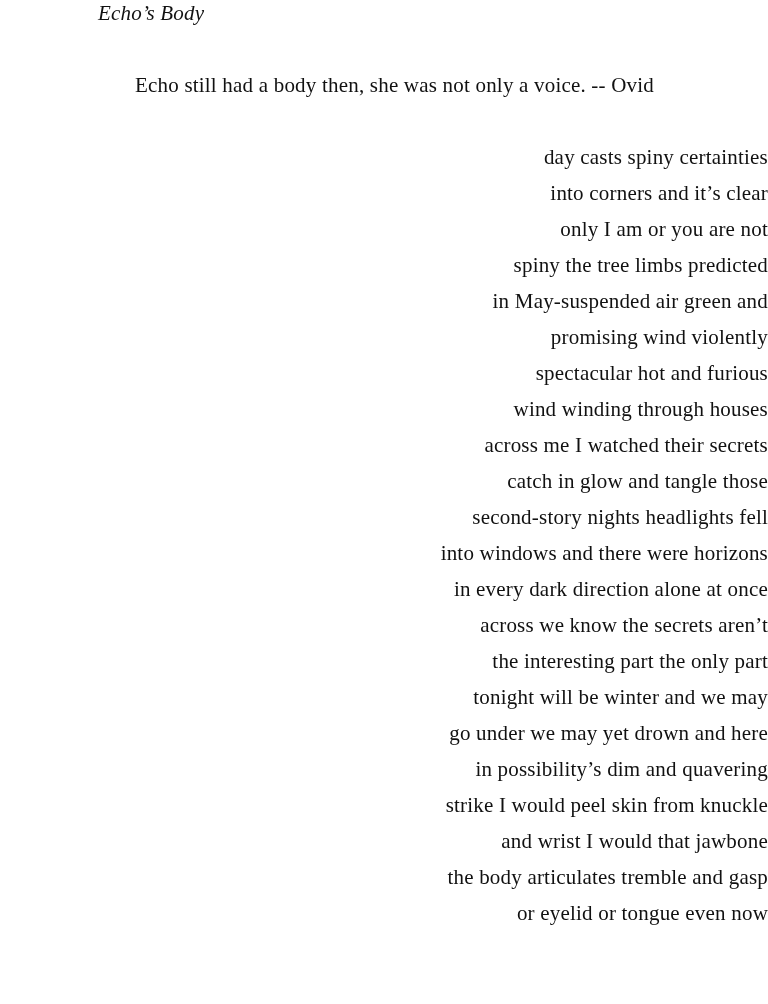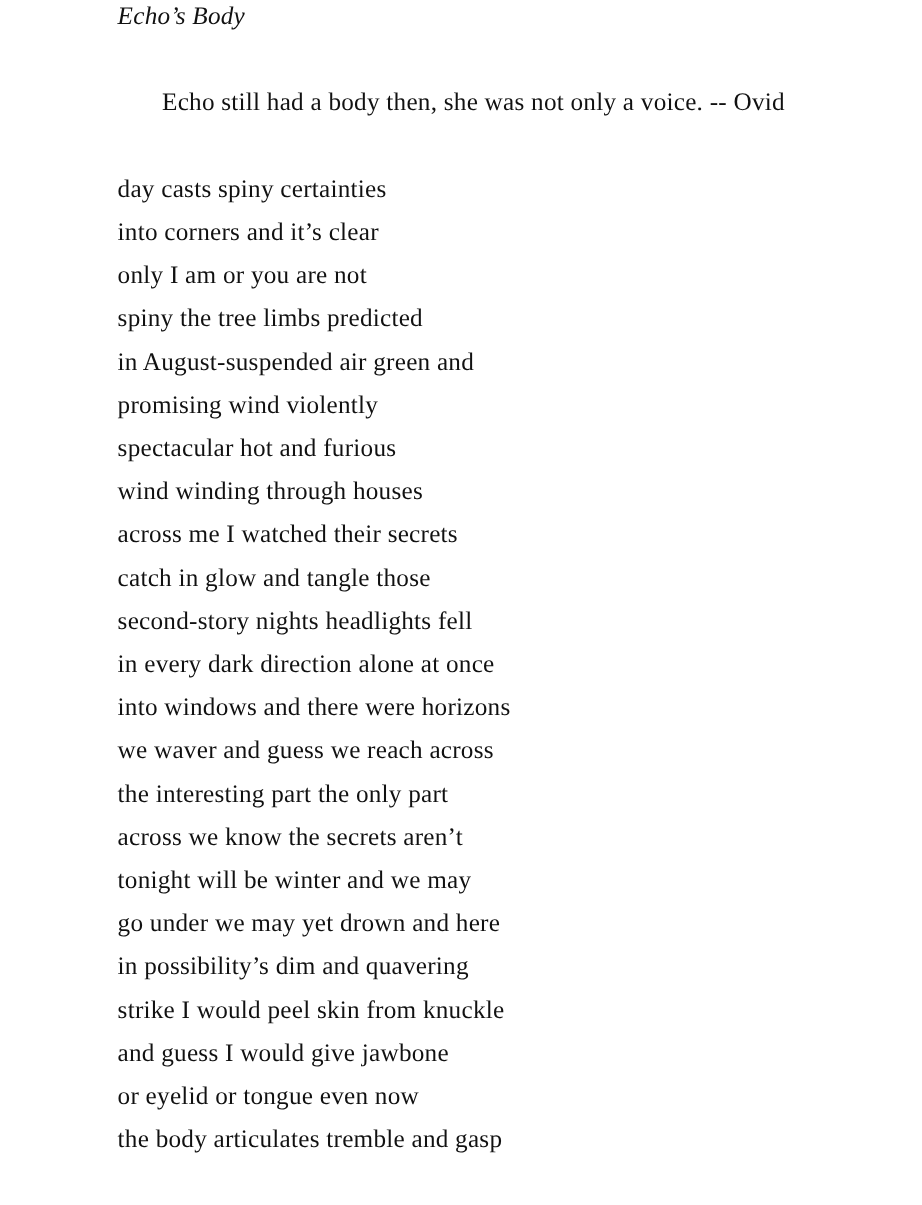--- a/index.html
+++ b/index.html
@@ -35,52 +35,52 @@
     padding-left: 37px;
     line-height: 36px;
     white-space: nowrap;
   }
   .poem-body {
     margin: 0;
   }
   .poem-line {
     line-height: 36px;
     white-space: nowrap;
+    text-align: right;
   }
 </style>
 </head>
 <body>
 
 <div class="page">
   <h1 class="poem-title">Echo’s Body</h1>
 
   <div class="line-spacer"></div>
 
   <div class="epigraph">Echo still had a body then, she was not only a voice. -- Ovid</div>
 
   <div class="line-spacer"></div>
 
   <div class="poem-body">
       <div class="poem-line">day casts spiny certainties</div>
       <div class="poem-line">into corners and it’s clear</div>
       <div class="poem-line">only I am or you are not</div>
       <div class="poem-line">spiny the tree limbs predicted</div>
-      <div class="poem-line">in August-suspended air green and</div>
+      <div class="poem-line">in May-suspended air green and</div>
       <div class="poem-line">promising wind violently</div>
       <div class="poem-line">spectacular hot and furious</div>
       <div class="poem-line">wind winding through houses</div>
       <div class="poem-line">across me I watched their secrets</div>
       <div class="poem-line">catch in glow and tangle those</div>
       <div class="poem-line">second-story nights headlights fell</div>
+      <div class="poem-line">into windows and there were horizons</div>
       <div class="poem-line">in every dark direction alone at once</div>
-      <div class="poem-line">into windows and there were horizons</div>
-      <div class="poem-line">we waver and guess we reach across</div>
+      <div class="poem-line">across we know the secrets aren’t</div>
       <div class="poem-line">the interesting part the only part</div>
-      <div class="poem-line">across we know the secrets aren’t</div>
       <div class="poem-line">tonight will be winter and we may</div>
       <div class="poem-line">go under we may yet drown and here</div>
       <div class="poem-line">in possibility’s dim and quavering</div>
       <div class="poem-line">strike I would peel skin from knuckle</div>
-      <div class="poem-line">and guess I would give jawbone</div>
+      <div class="poem-line">and wrist I would that jawbone</div>
+      <div class="poem-line">the body articulates tremble and gasp</div>
       <div class="poem-line">or eyelid or tongue even now</div>
-      <div class="poem-line">the body articulates tremble and gasp</div>
     </div>
 </div>
 
 </body></html>

